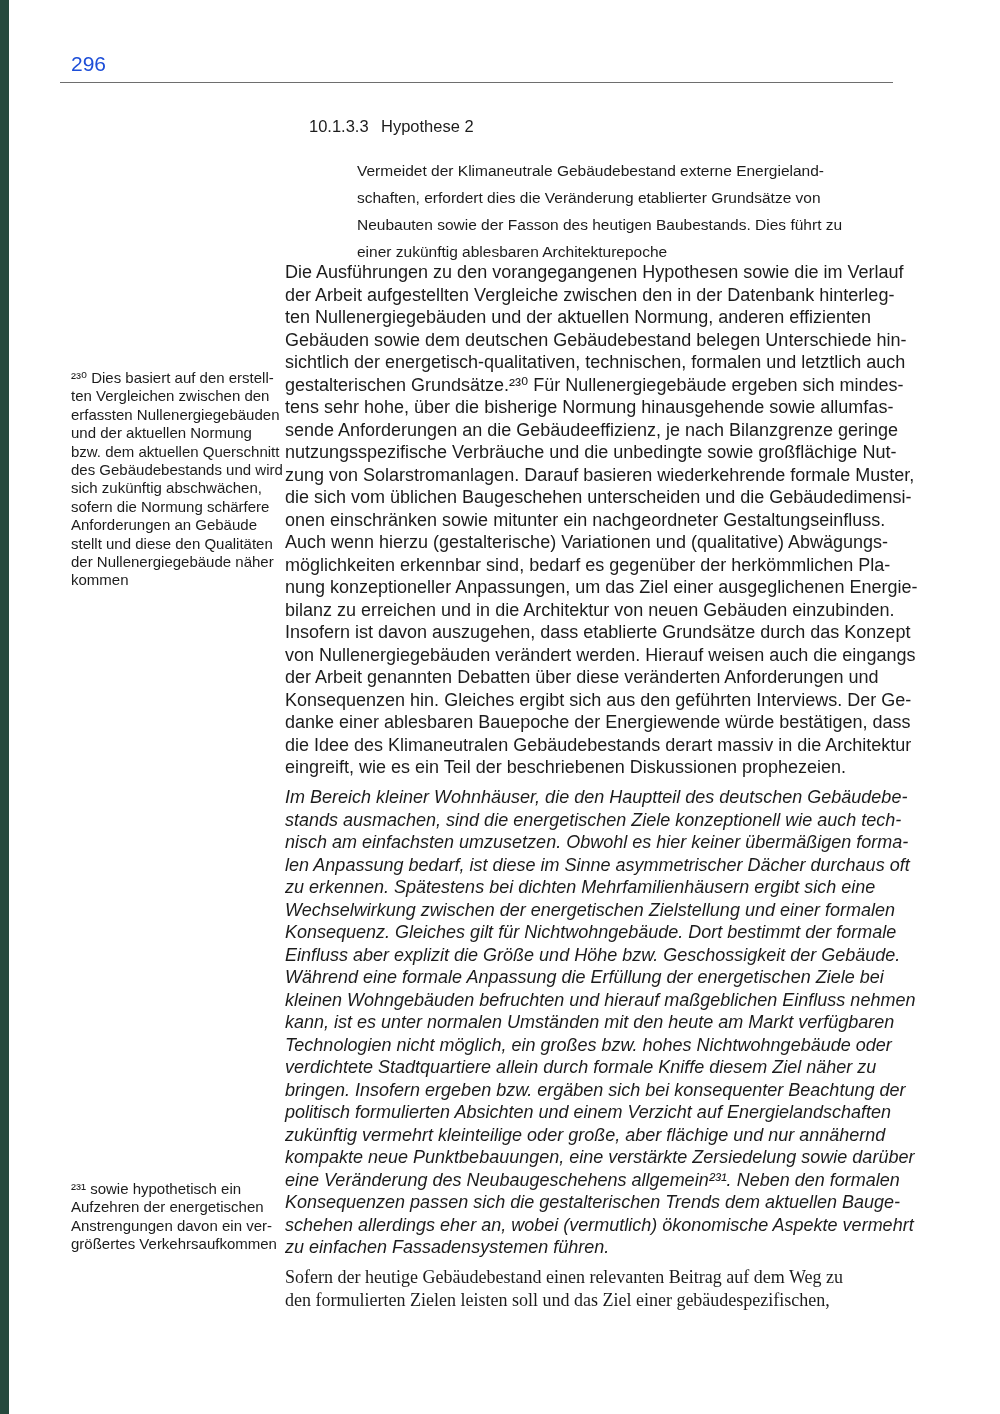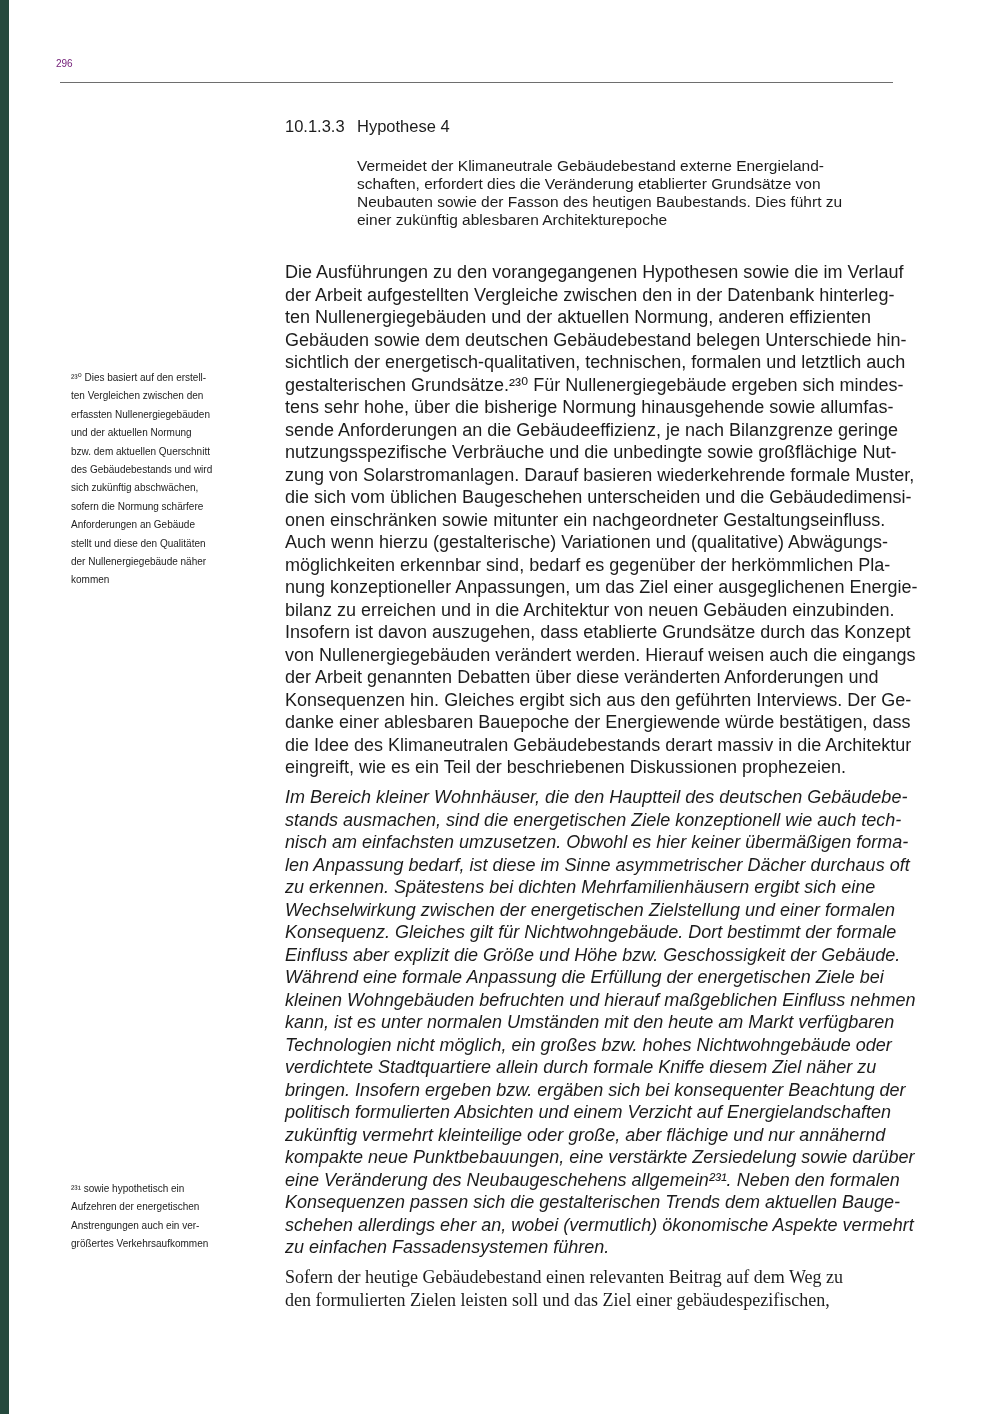--- a/index.html
+++ b/index.html
@@ -16,83 +16,84 @@
     overflow: hidden;
   }
   .spine-bar {
     position: absolute;
     left: 0; top: 0;
     width: 9px; height: 1414px;
     background: #25493d;
   }
   .page-number {
     position: absolute;
-    left: 56px; top: 55px;
-    font-size: 10px;
+    left: 71px; top: 55px;
+    font-size: 21px;
     line-height: 18px;
-    color: #701a75;
+    color: #1d4ed8;
   }
   .header-rule {
     position: absolute;
     left: 60px; top: 82px;
     width: 833px; height: 1px;
     background: #6e6e6e;
   }
   .heading {
     position: absolute;
     left: 285px; top: 115px;
     width: 660px;
     font-size: 16.5px;
     line-height: 22px;
     white-space: pre;
   }
   .heading .heading-number {
     display: inline-block;
     width: 72px;
+    margin-left: 24px;
   }
   .quote {
     position: absolute;
     left: 357px; top: 157px;
     width: 560px;
     font-size: 15.5px;
-    line-height: 18px;
+    line-height: 27px;
     white-space: pre-line;
   }
   .para {
     position: absolute;
     left: 285px;
     width: 680px;
     font-size: 18px;
     line-height: 22.5px;
     white-space: pre-line;
   }
   .para-1 { top: 261px; }
   .para-2 { top: 786px; font-style: italic; }
   .para-3 { top: 1266px; font-family: Liberation Serif, serif; }
   .margin-note {
     position: absolute;
     left: 71px;
     width: 215px;
-    font-size: 10px;
+    font-size: 15px;
     line-height: 18.4px;
     white-space: pre-line;
   }
   .note-230 { top: 369px; }
   .note-231 { top: 1180px; }
 </style>
 </head>
 <body>
 
 <div class="spine-bar"></div>
 
 <div class="page-number">296</div>
 
 <div class="header-rule"></div>
 
-<div class="heading"><span class="heading-number">10.1.3.3</span><span>Hypothese 4</span></div>
+<div class="heading"><span class="heading-number">10.1.3.3</span><span>Hypothese 2</span></div>
 
 <div class="quote">Vermeidet der Klimaneutrale Gebäudebestand externe Energieland-
 schaften, erfordert dies die Veränderung etablierter Grundsätze von
 Neubauten sowie der Fasson des heutigen Baubestands. Dies führt zu
 einer zukünftig ablesbaren Architekturepoche</div>
 
 <div class="para para-1">Die Ausführungen zu den vorangegangenen Hypothesen sowie die im Verlauf
 der Arbeit aufgestellten Vergleiche zwischen den in der Datenbank hinterleg-
 ten Nullenergiegebäuden und der aktuellen Normung, anderen effizienten
 Gebäuden sowie dem deutschen Gebäudebestand belegen Unterschiede hin-
@@ -149,14 +150,14 @@
 des Gebäudebestands und wird
 sich zukünftig abschwächen,
 sofern die Normung schärfere
 Anforderungen an Gebäude
 stellt und diese den Qualitäten
 der Nullenergiegebäude näher
 kommen</div>
 
 <div class="margin-note note-231">²³¹ sowie hypothetisch ein
 Aufzehren der energetischen
-Anstrengungen auch ein ver-
+Anstrengungen davon ein ver-
 größertes Verkehrsaufkommen</div>
 
 </body></html>

